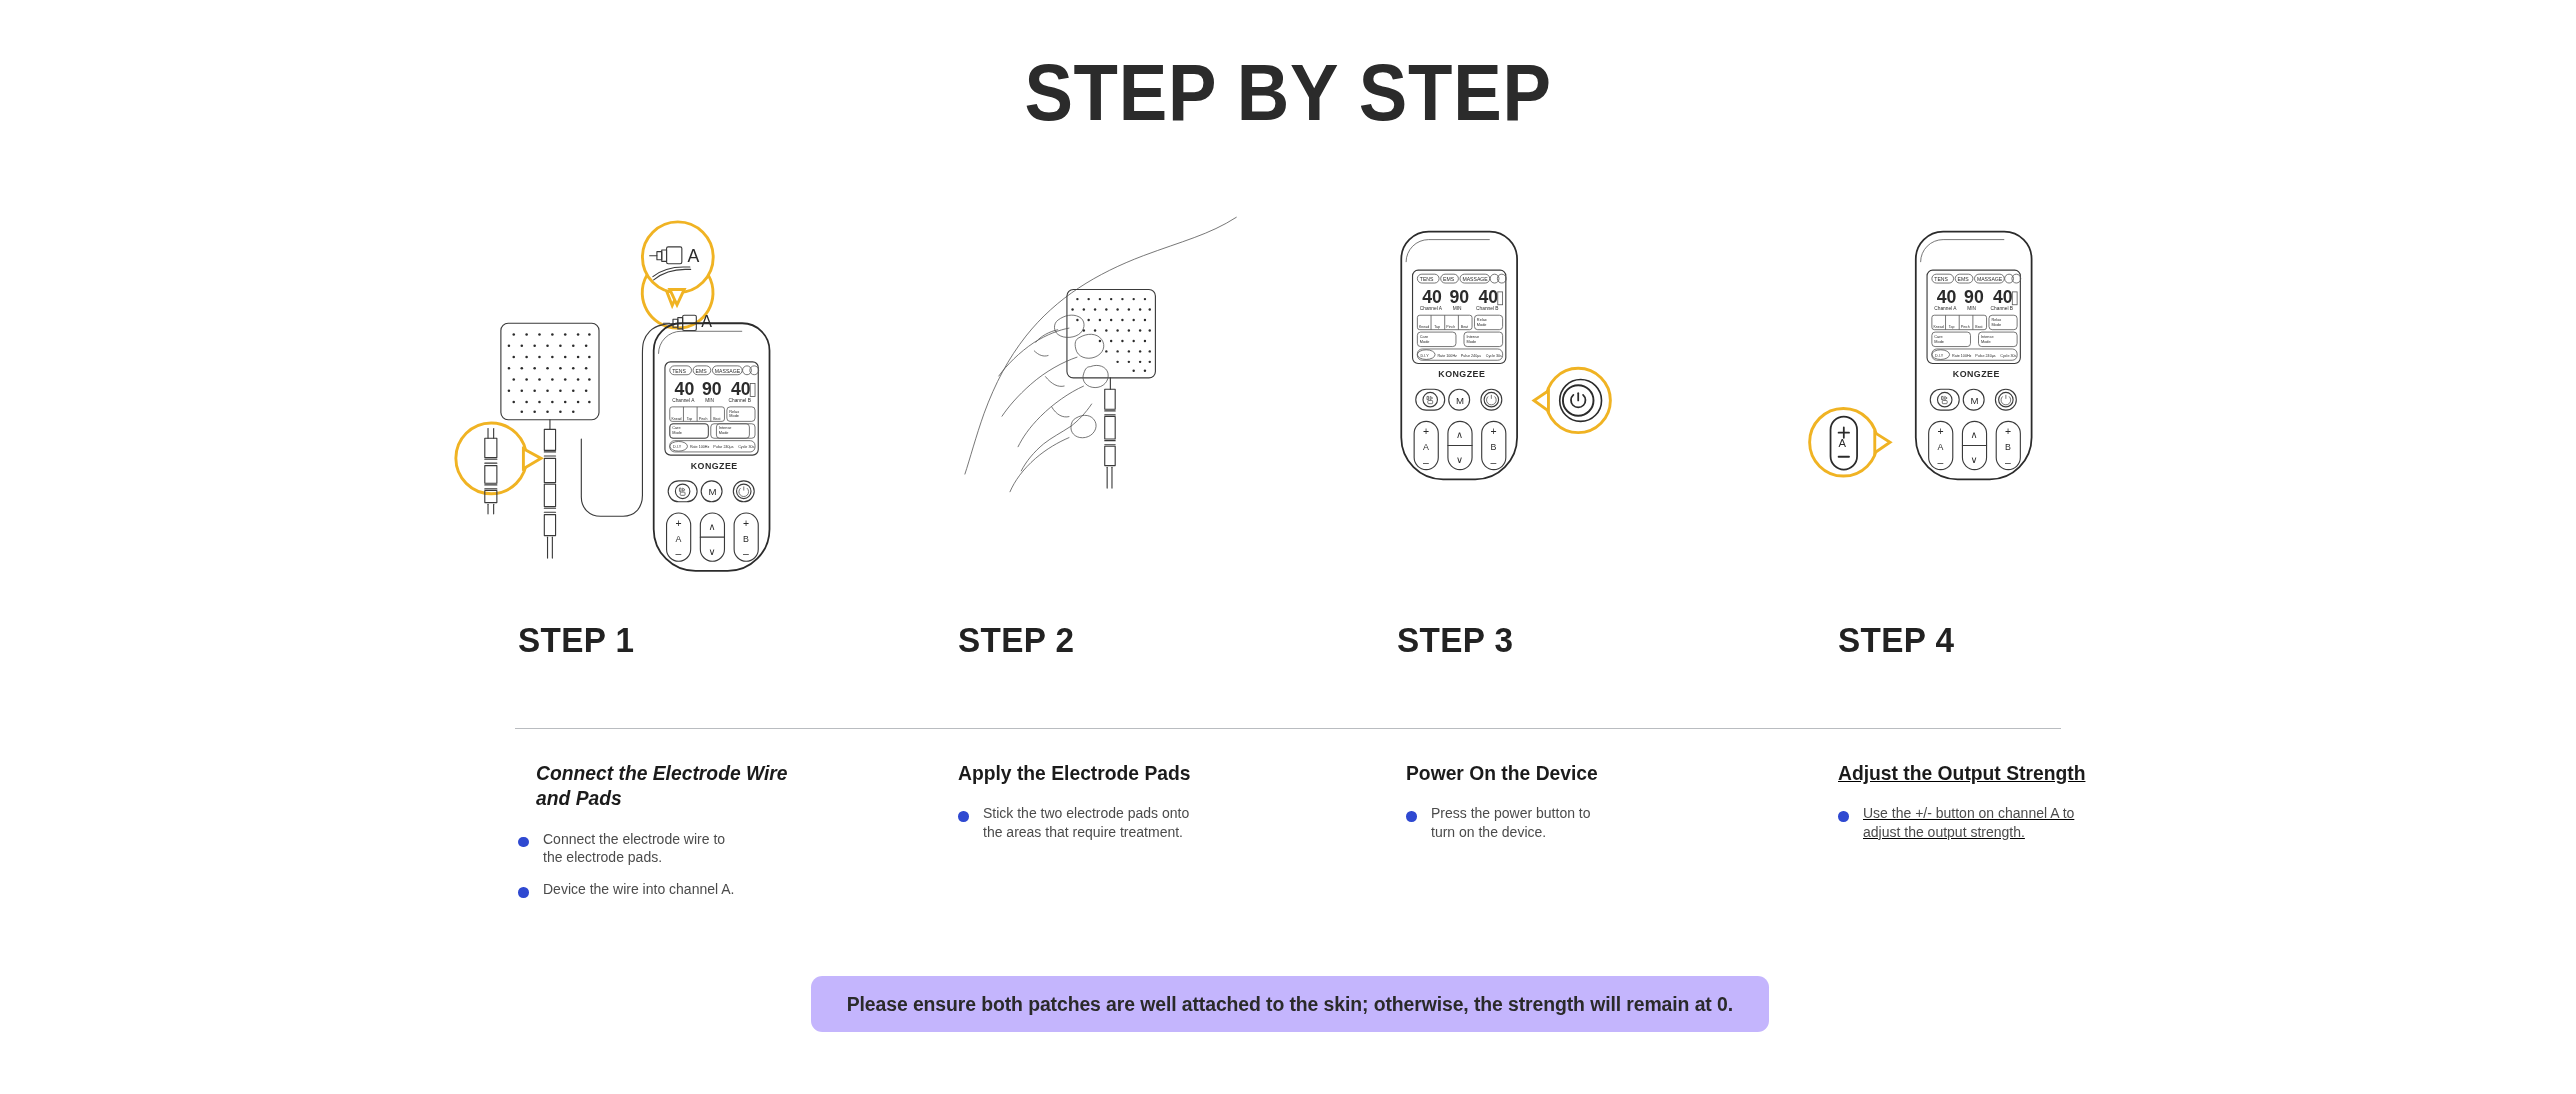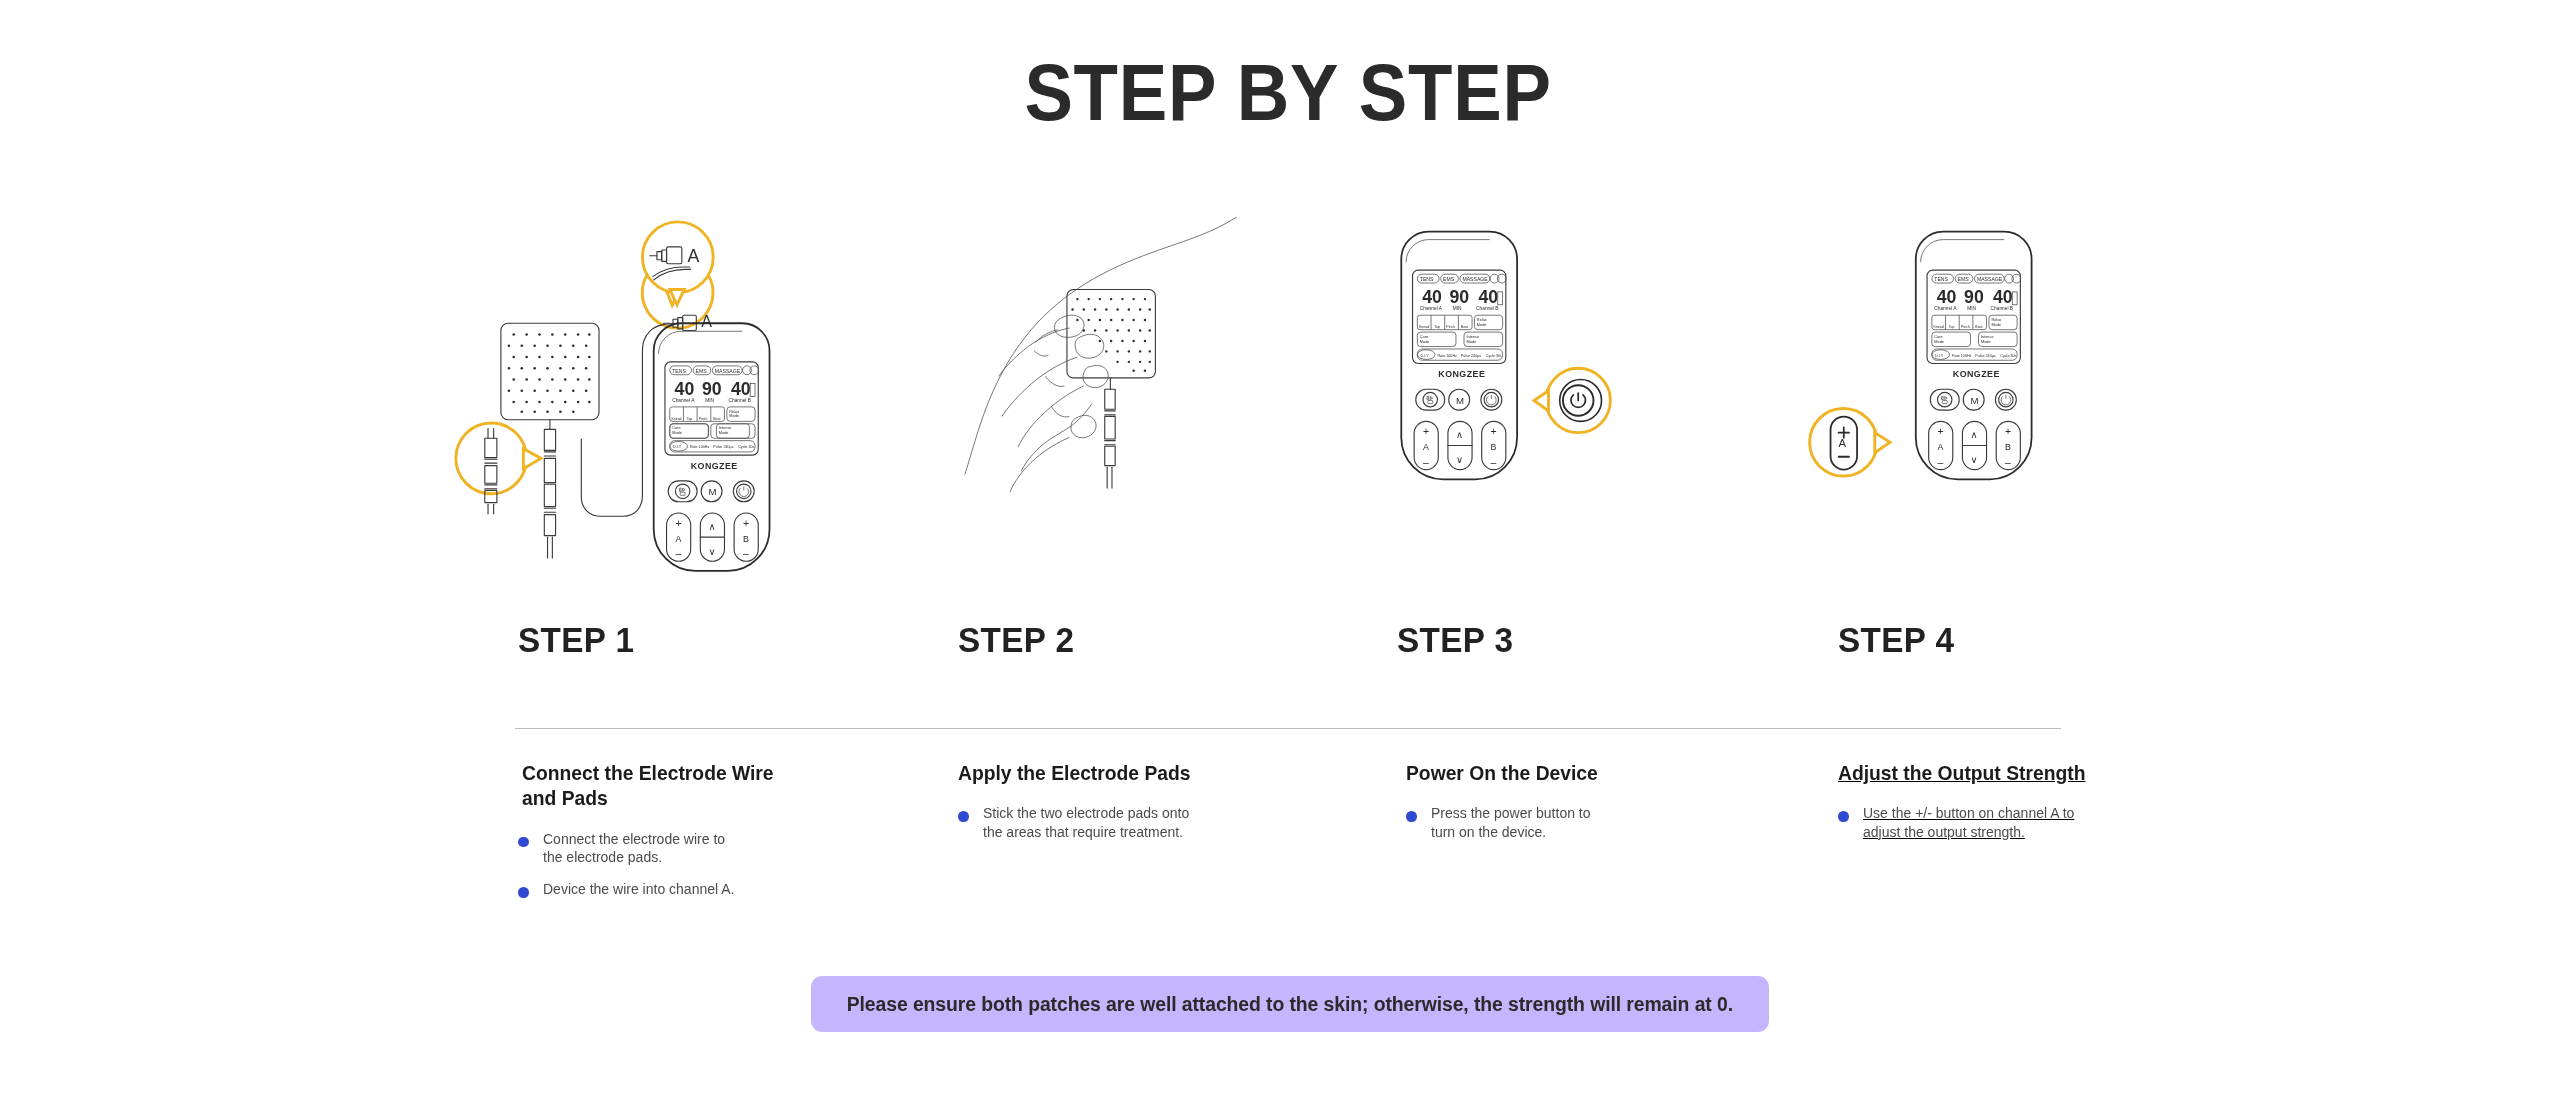--- a/index.html
+++ b/index.html
@@ -63,21 +63,21 @@
     font-size:14px;
     line-height:1.33;
     color:#4b4b4b;
     white-space:pre-line;
   }
   .col .bullets li .dot {
     position:absolute; left:0; top:7.2px;
     width:10.5px; height:10.5px; border-radius:50%;
     background:#2f49d1;
   }
-  .col.indent .col-sub { margin-left:4px; }
+  .col.indent .col-sub { margin-left:18px;font-style:italic; }
 
   
   .notice {
     position:absolute; top:976px; left:811px;
     width:958px; height:56px;
     background:#c4b5fd;
     border-radius:11.3px;
     display:flex; align-items:center; justify-content:center;
   }
   .notice-text {

